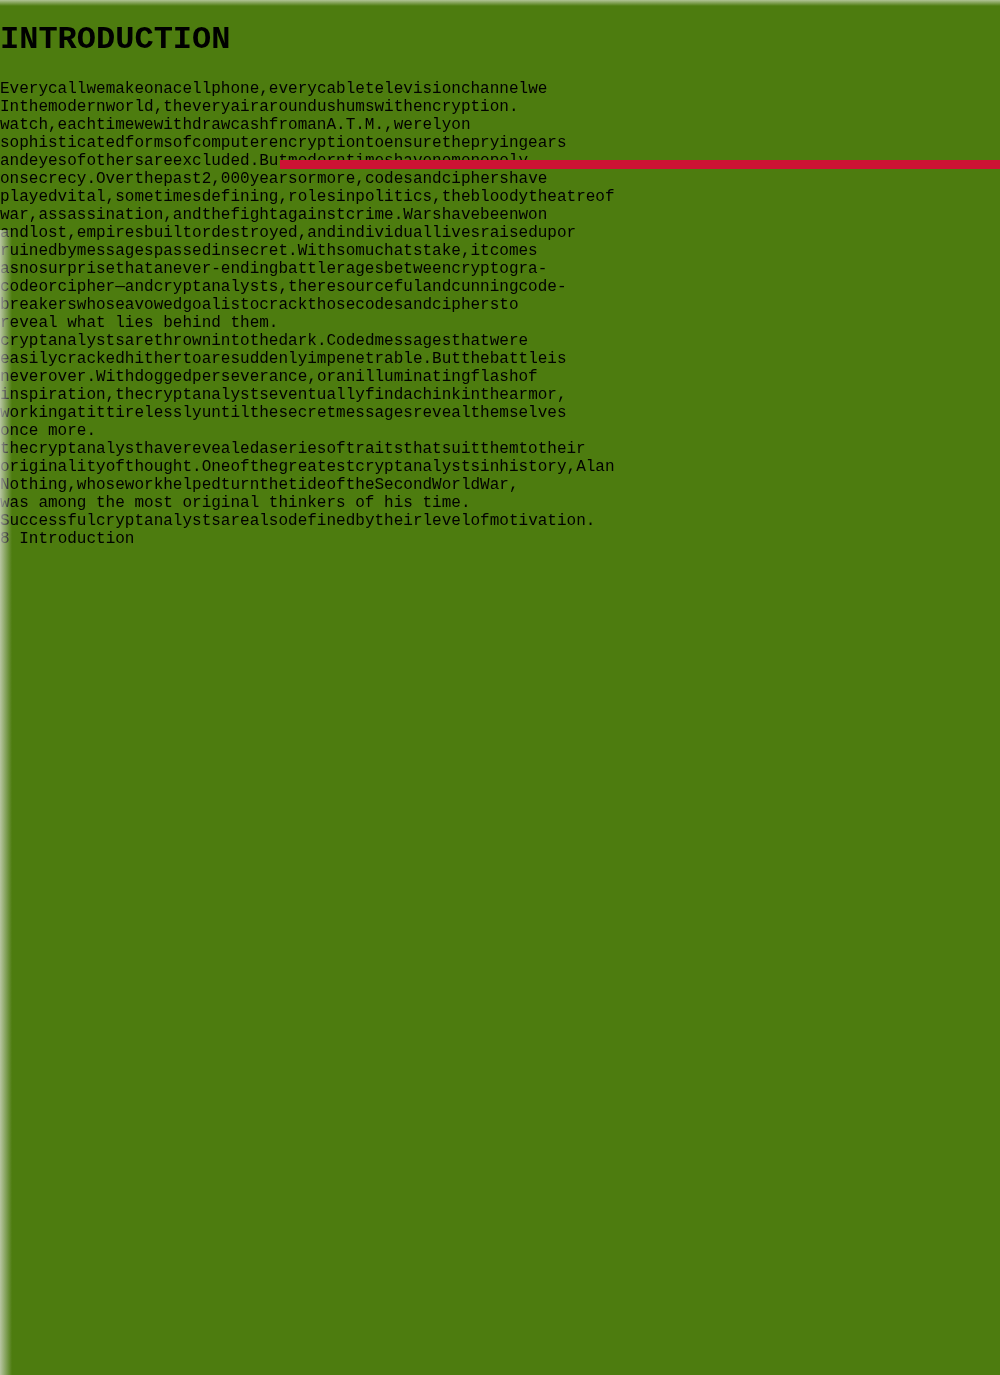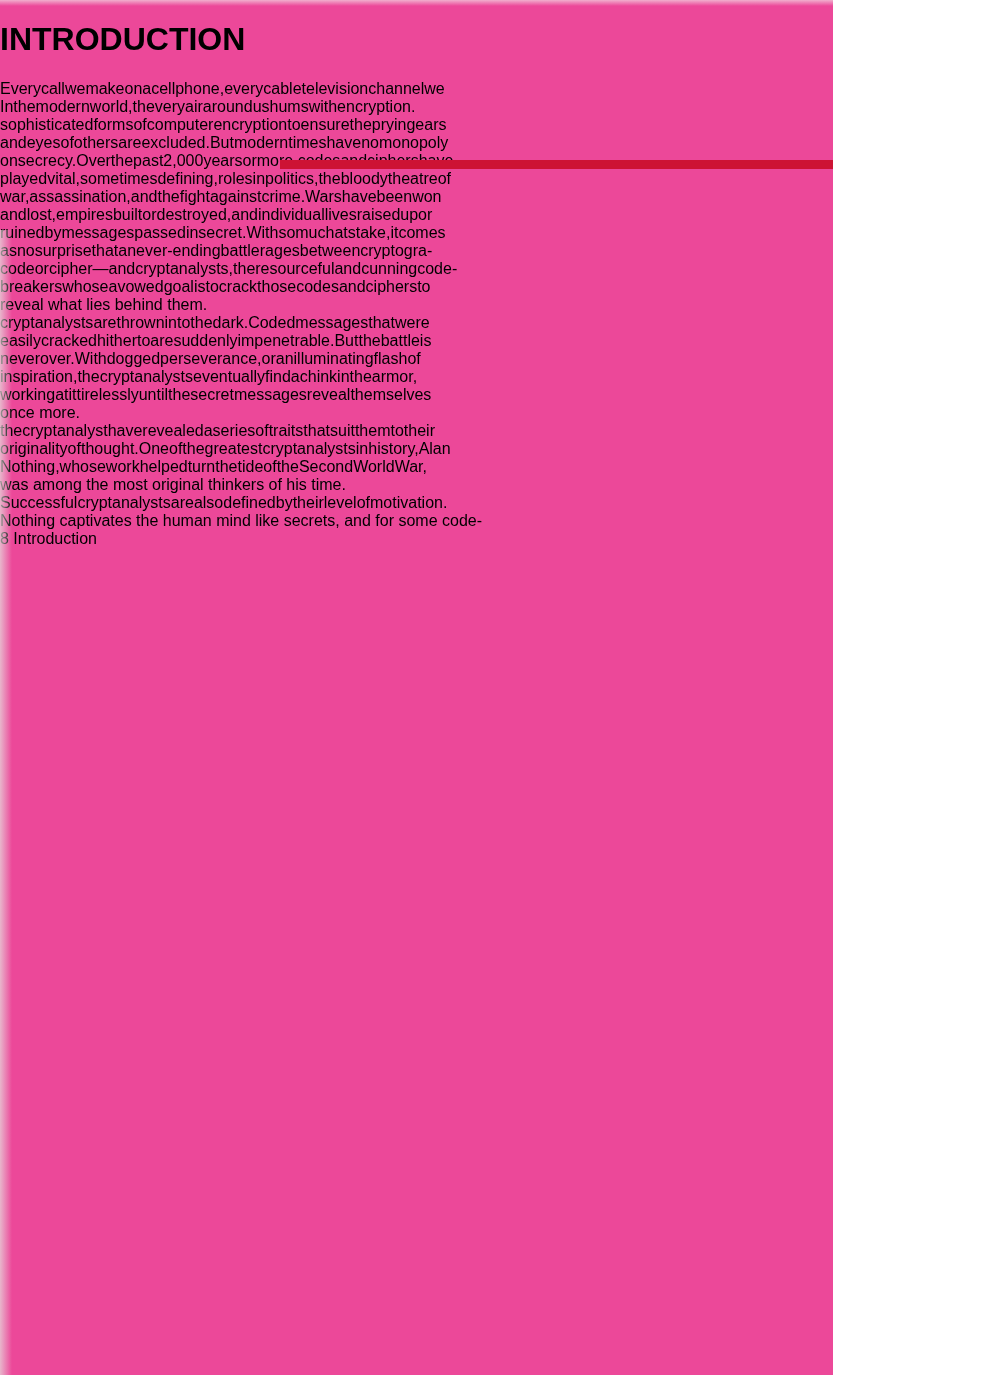--- a/index.html
+++ b/index.html
@@ -2,25 +2,25 @@
 <html><head>
 <meta charset="utf-8">
 <style>
   html, body {
     margin: 0;
     padding: 0;
     background: #ffffff;
   }
   .page {
     position: relative;
-    width: 833px;
+    width: 1000px;
     height: 1375px;
-    background: #ec4899;
+    background: #4d7c0f;
     overflow: hidden;
-    font-family: Liberation Sans, sans-serif;
+    font-family: Liberation Mono, monospace;
   }
   
   .scan-edge {
     position: absolute;
     left: 0;
     top: 230px;
     bottom: 0;
     width: 12px;
     background: linear-gradient(to right, #e6e5e1, rgba(252,252,250,0));
     opacity: 0.7;
@@ -112,20 +112,21 @@
 <body>
 
 <div class="page">
   <div class="scan-top"></div>
   <div class="scan-edge"></div>
   <div class="rule" style="background: rgb(205, 19, 52);"></div>
   <h1 class="heading">INTRODUCTION</h1>
   <div class="body-text" id="body-text">
       <div class="line"><span>Every</span><span>call</span><span>we</span><span>make</span><span>on</span><span>a</span><span>cell</span><span>phone,</span><span>every</span><span>cable</span><span>television</span><span>channel</span><span>we</span></div>
       <div class="line"><span>In</span><span>the</span><span>modern</span><span>world,</span><span>the</span><span>very</span><span>air</span><span>around</span><span>us</span><span>hums</span><span>with</span><span>encryption.</span></div>
+      <div class="line"><span>watch,</span><span>each</span><span>time</span><span>we</span><span>withdraw</span><span>cash</span><span>from</span><span>an</span><span>A.T.M.,</span><span>we</span><span>rely</span><span>on</span></div>
       <div class="line"><span>sophisticated</span><span>forms</span><span>of</span><span>computer</span><span>encryption</span><span>to</span><span>ensure</span><span>the</span><span>prying</span><span>ears</span></div>
       <div class="line"><span>and</span><span>eyes</span><span>of</span><span>others</span><span>are</span><span>excluded.</span><span>But</span><span>modern</span><span>times</span><span>have</span><span>no</span><span>monopoly</span></div>
       <div class="line"><span>on</span><span>secrecy.</span><span>Over</span><span>the</span><span>past</span><span>2,000</span><span>years</span><span>or</span><span>more,</span><span>codes</span><span>and</span><span>ciphers</span><span>have</span></div>
       <div class="line"><span>played</span><span>vital,</span><span>sometimes</span><span>defining,</span><span>roles</span><span>in</span><span>politics,</span><span>the</span><span>bloody</span><span>theatre</span><span>of</span></div>
       <div class="line"><span>war,</span><span>assassination,</span><span>and</span><span>the</span><span>fight</span><span>against</span><span>crime.</span><span>Wars</span><span>have</span><span>been</span><span>won</span></div>
       <div class="line"><span>and</span><span>lost,</span><span>empires</span><span>built</span><span>or</span><span>destroyed,</span><span>and</span><span>individual</span><span>lives</span><span>raised</span><span>up</span><span>or</span></div>
       <div class="line"><span>ruined</span><span>by</span><span>messages</span><span>passed</span><span>in</span><span>secret.</span><span>With</span><span>so</span><span>much</span><span>at</span><span>stake,</span><span>it</span><span>comes</span></div>
       <div class="line"><span>as</span><span>no</span><span>surprise</span><span>that</span><span>a</span><span>never-ending</span><span>battle</span><span>rages</span><span>between</span><span>cryptogra-</span></div>
       <div class="line"><span>code</span><span>or</span><span>cipher—and</span><span>cryptanalysts,</span><span>the</span><span>resourceful</span><span>and</span><span>cunning</span><span>code-</span></div>
       <div class="line"><span>breakers</span><span>whose</span><span>avowed</span><span>goal</span><span>is</span><span>to</span><span>crack</span><span>those</span><span>codes</span><span>and</span><span>ciphers</span><span>to</span></div>
@@ -134,19 +135,18 @@
       <div class="line"><span>easily</span><span>cracked</span><span>hitherto</span><span>are</span><span>suddenly</span><span>impenetrable.</span><span>But</span><span>the</span><span>battle</span><span>is</span></div>
       <div class="line"><span>never</span><span>over.</span><span>With</span><span>dogged</span><span>perseverance,</span><span>or</span><span>an</span><span>illuminating</span><span>flash</span><span>of</span></div>
       <div class="line"><span>inspiration,</span><span>the</span><span>cryptanalysts</span><span>eventually</span><span>find</span><span>a</span><span>chink</span><span>in</span><span>the</span><span>armor,</span></div>
       <div class="line"><span>working</span><span>at</span><span>it</span><span>tirelessly</span><span>until</span><span>the</span><span>secret</span><span>messages</span><span>reveal</span><span>themselves</span></div>
       <div class="line last">once more.</div>
       <div class="line"><span>the</span><span>cryptanalyst</span><span>have</span><span>revealed</span><span>a</span><span>series</span><span>of</span><span>traits</span><span>that</span><span>suit</span><span>them</span><span>to</span><span>their</span></div>
       <div class="line"><span>originality</span><span>of</span><span>thought.</span><span>One</span><span>of</span><span>the</span><span>greatest</span><span>cryptanalysts</span><span>in</span><span>history,</span><span>Alan</span></div>
       <div class="line"><span>Nothing,</span><span>whose</span><span>work</span><span>helped</span><span>turn</span><span>the</span><span>tide</span><span>of</span><span>the</span><span>Second</span><span>World</span><span>War,</span></div>
       <div class="line last">was among the most original thinkers of his time.</div>
       <div class="line indent"><span>Successful</span><span>cryptanalysts</span><span>are</span><span>also</span><span>defined</span><span>by</span><span>their</span><span>level</span><span>of</span><span>motivation.</span></div>
-      <div class="line last">Nothing captivates the human mind like secrets, and for some code-</div>
     </div>
   <div class="footer">
     <span class="pagenum">8</span>
     <span class="running">Introduction</span>
   </div>
 </div>
 
 </body></html>

